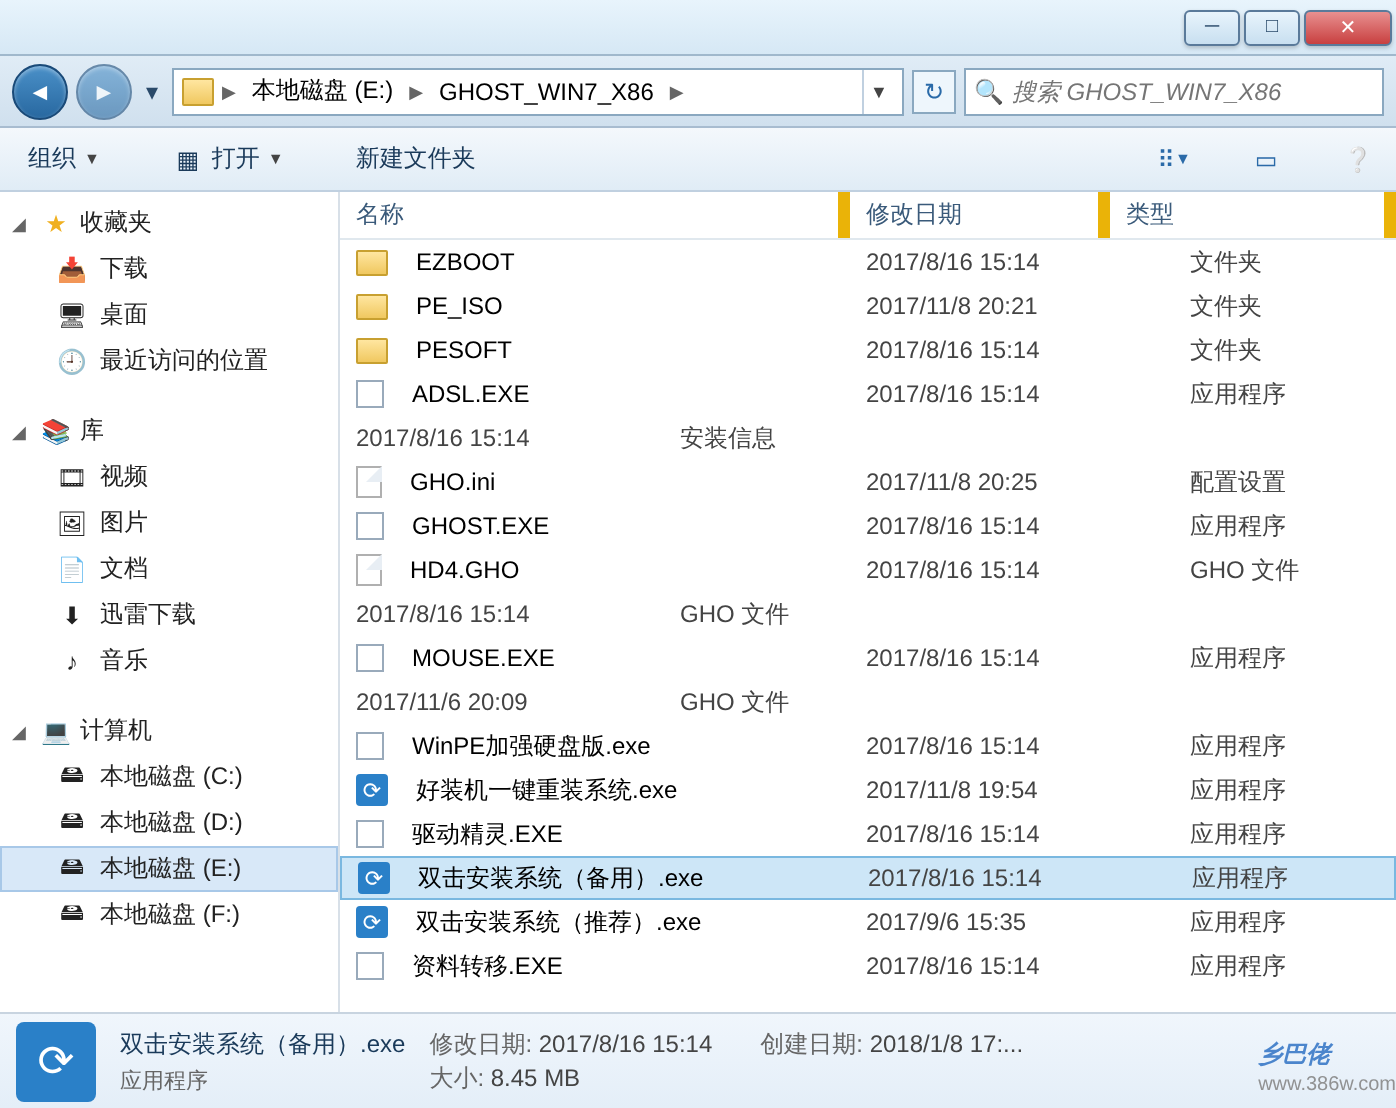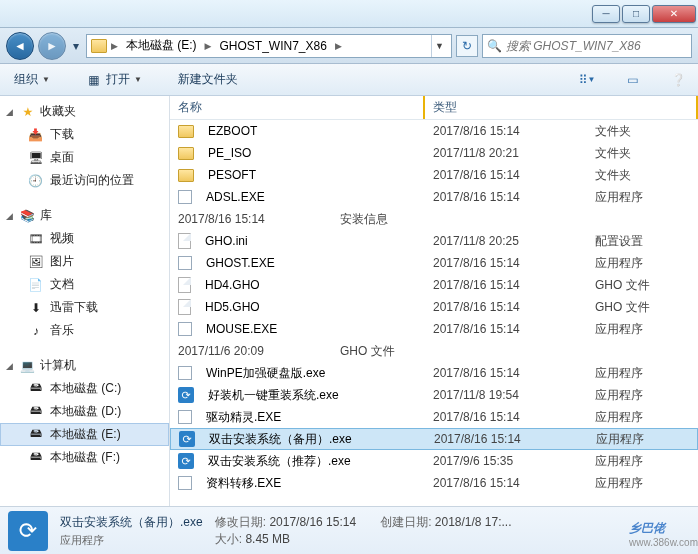--- a/index.html
+++ b/index.html
@@ -42,21 +42,21 @@
 .sb-head { display: flex; align-items: center; gap: 4px; padding: 3px 6px; font-weight: normal; color: #222; cursor:pointer; }
 .sb-head .tri { font-size: 9px; color: #666; width: 10px; }
 .sb-item { display: flex; align-items: center; gap: 6px; padding: 3px 6px 3px 28px; color: #222; cursor:pointer; }
 .sb-item.sel { background: #d8e8f8; border: 1px solid #a8c8e8; padding: 2px 5px 2px 27px; }
 .ico { width: 16px; height: 16px; display:inline-flex; align-items:center; justify-content:center; }
 .ico-star { color: #f0b020; }
 
 
 .filelist { flex: 1; background: #fff; display: flex; flex-direction: column; overflow: hidden; }
 .cols { display: flex; height: 24px; border-bottom: 1px solid #e0e8ee; align-items: center; color: #3a5a7a; }
-.col { padding: 0 8px; border-right: 2px solid #eab308; height: 100%; display:flex; align-items:center; cursor:pointer; }
+.col { padding: 0 8px; border-right: 6px solid #eab308; height: 100%; display:flex; align-items:center; cursor:pointer; }
 .col.name { width: 255px; }
 .col.date { width: 130px; }
 .col.type { flex: 1; }
 .rows { flex: 1; overflow-y: auto; }
 .row { display: flex; height: 22px; align-items: center; }
 .row.selected { background: #cde6f7; border: 1px solid #7ab8e0; }
 .cell { padding: 0 8px; white-space: nowrap; overflow: hidden; }
 .cell.name { width: 255px; display: flex; align-items: center; gap: 14px; }
 .cell.date { width: 130px; color: #444; }
 .cell.type { flex: 1; color: #444; margin-left: 32px; }
@@ -209,20 +209,21 @@
       <div class="sb-item">
           <span class="ico">🖴</span>
           <span>本地磁盘 (F:)</span>
         </div>
     </div>
   </div>
 
   <div class="filelist">
     <div class="cols">
       <div class="col name">名称</div>
+      <div class="col date">修改日期</div>
       <div class="col type">类型</div>
     </div>
     <div class="rows" id="rows">
         <div class="row">
           <div class="cell name">
             <span class="fico fico-folder"></span>
             <span>EZBOOT</span>
           </div>
           <div class="cell date">2017/8/16 15:14</div>
           <div class="cell type">文件夹</div>
@@ -273,24 +274,20 @@
         </div>
         <div class="row">
           <div class="cell name">
             <span class="fico fico-file"></span>
             <span>HD4.GHO</span>
           </div>
           <div class="cell date">2017/8/16 15:14</div>
           <div class="cell type">GHO 文件</div>
         </div>
         <div class="row">
-          <div class="cell name">
-            <span class="fico fico-file"></span>
-            <span>HD5.GHO</span>
-          </div>
           <div class="cell date">2017/8/16 15:14</div>
           <div class="cell type">GHO 文件</div>
         </div>
         <div class="row">
           <div class="cell name">
             <span class="fico fico-exe"></span>
             <span>MOUSE.EXE</span>
           </div>
           <div class="cell date">2017/8/16 15:14</div>
           <div class="cell type">应用程序</div>

